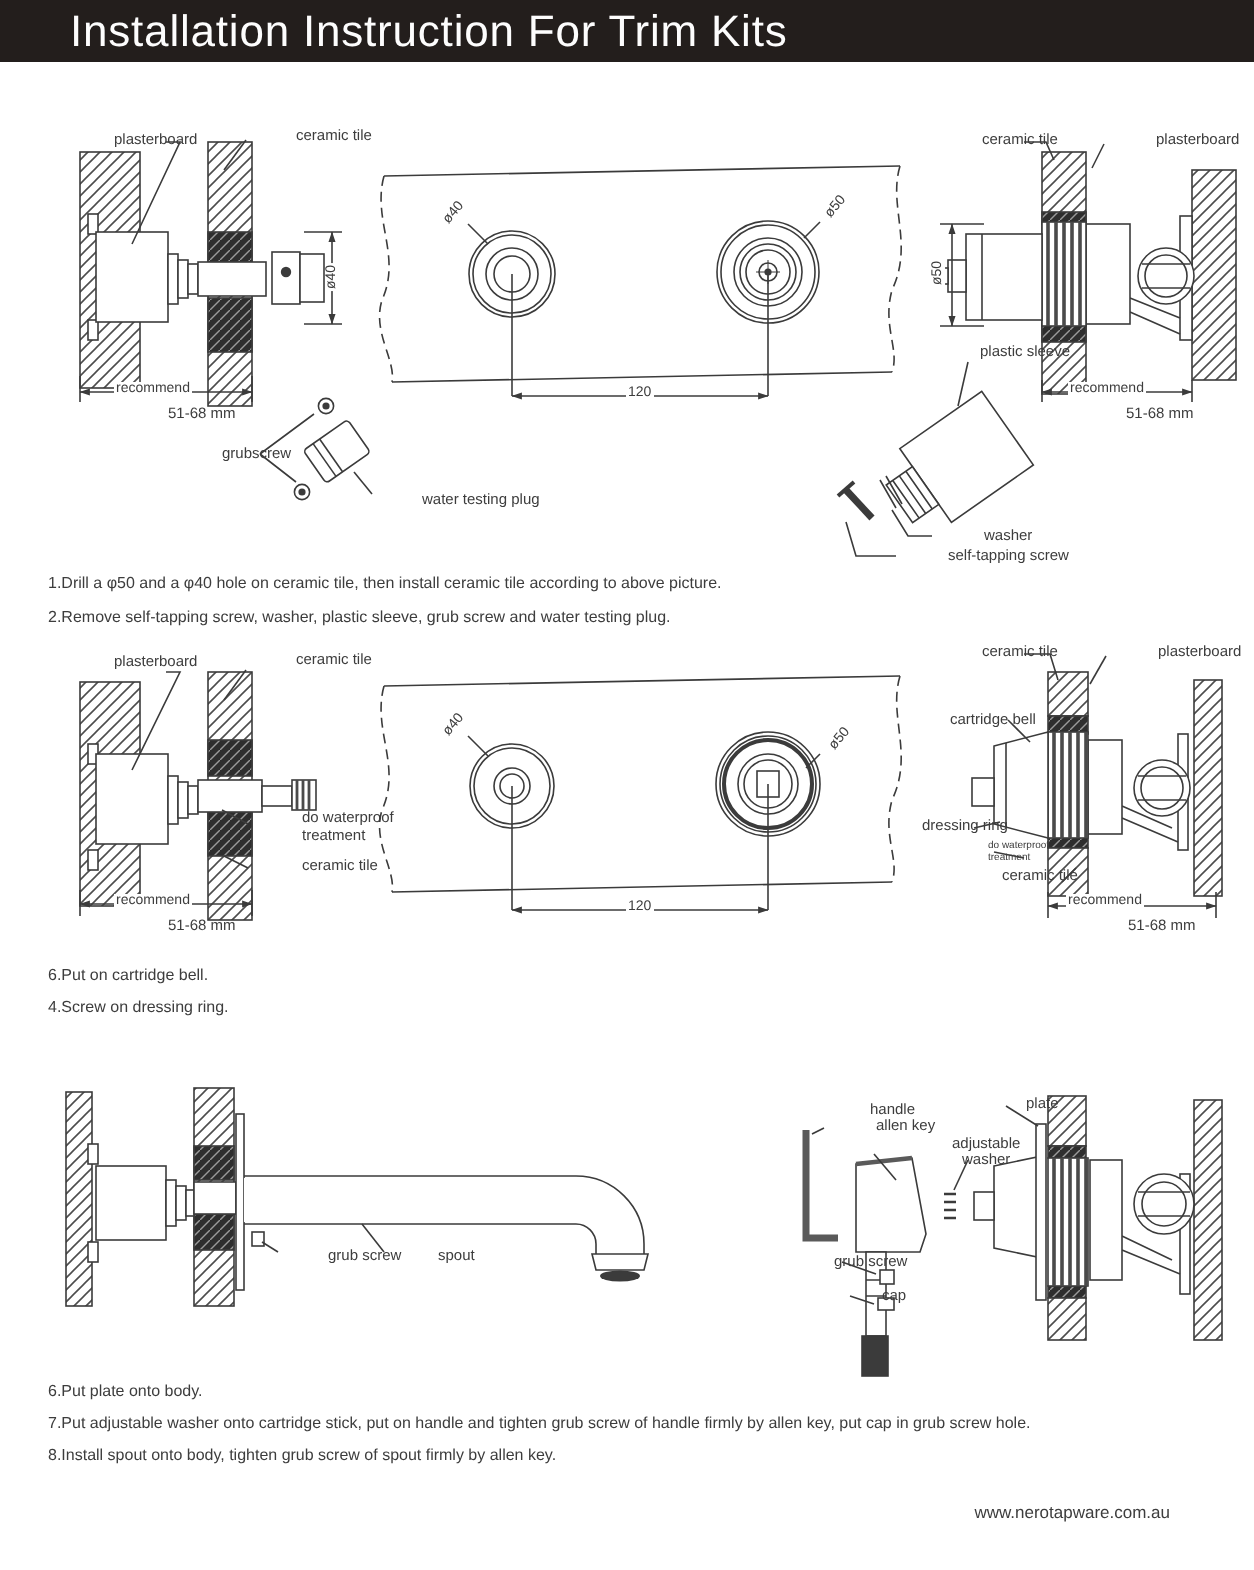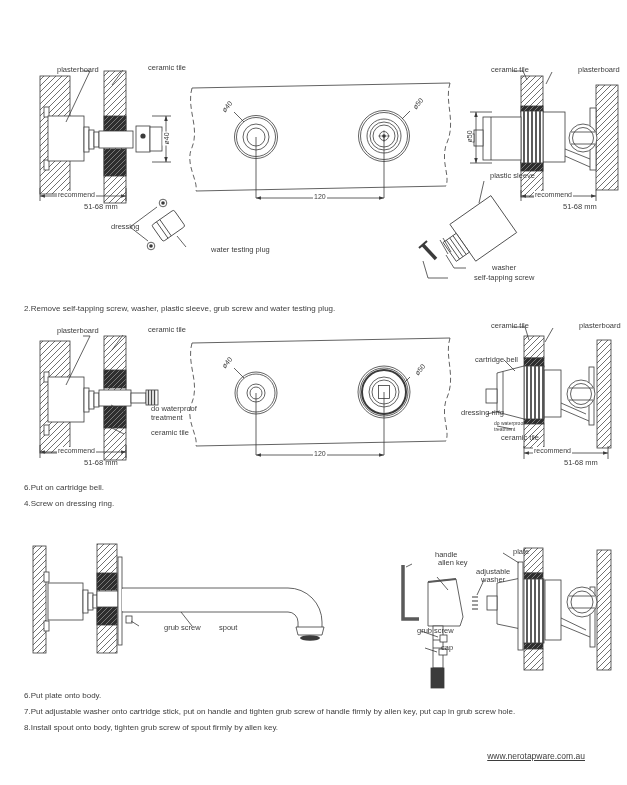--- a/index.html
+++ b/index.html
@@ -8,27 +8,30 @@
   .header{position:absolute;left:0;top:0;width:627px;height:31px;background:#231e1c;}
   .header .title{position:absolute;left:35px;top:3px;font-size:22px;color:#fdfdfd;letter-spacing:.4px;}
   svg.art{position:absolute;left:0;top:0;}
   .lbl{position:absolute;font-size:7.5px;color:#3d3d3d;white-space:nowrap;line-height:1;margin-left:24px;}
   .xs{font-size:5px;}
   .dim{position:absolute;font-size:7px;color:#3d3d3d;white-space:nowrap;line-height:1;
        background:#fff;padding:0 1px;}
   .rot90{transform:rotate(-90deg);}
   .rot50{transform:rotate(-50deg);}
   .step{position:absolute;left:24px;font-size:8px;color:#3d3d3d;white-space:nowrap;line-height:1;}
-  .site{position:absolute;right:42px;top:751px;font-size:8.5px;color:#3d3d3d;text-decoration:underline;}
+  .site{position:absolute;right:42px;top:751px;font-size:8.5px;color:#3d3d3d;}
 </style>
 </head>
 <body>
 
 <div class="page">
 
+  <div class="header">
+    <span class="title">Installation Instruction For Trim Kits</span>
+  </div>
 
   <svg class="art" width="627" height="785" viewBox="0 0 627 785">
     <defs>
       <pattern id="h1" width="6" height="6" patternUnits="userSpaceOnUse">
         <rect width="6" height="6" fill="#ffffff"></rect>
         <path d="M-1.5,7.5 L7.5,-1.5 M-1.5,1.5 L1.5,-1.5 M4.5,7.5 L7.5,4.5" stroke="#4d4d4d" stroke-width="0.8"></path>
       </pattern>
       <pattern id="h2" width="5" height="5" patternUnits="userSpaceOnUse">
         <rect width="5" height="5" fill="#2e2e2e"></rect>
         <path d="M-1,6 L6,-1" stroke="#9a9a9a" stroke-width="0.7"></path>
@@ -270,34 +273,35 @@
         <path d="M503,553 L519,563"></path>
       </g>
     </g>
   </svg>
 
   <span class="lbl" style="left:33px;top:66px">plasterboard</span>
   <span class="lbl" style="left:124px;top:64px">ceramic tile</span>
   <span class="dim rot90" style="left:159px;top:135px">ø40</span>
   <span class="dim" style="left:57px;top:191px">recommend</span>
   <span class="lbl" style="left:60px;top:203px">51-68 mm</span>
-  <span class="lbl" style="left:87px;top:223px">dressing</span>
+  <span class="lbl" style="left:87px;top:223px">grubscrew</span>
   <span class="lbl" style="left:187px;top:246px">water testing plug</span>
   <span class="dim rot50" style="left:220px;top:103px">ø40</span>
   <span class="dim rot50" style="left:411px;top:100px">ø50</span>
   <span class="dim" style="left:313px;top:193px">120</span>
   <span class="lbl" style="left:467px;top:66px">ceramic tile</span>
   <span class="lbl" style="left:554px;top:66px">plasterboard</span>
   <span class="dim rot90" style="left:462px;top:133px">ø50</span>
   <span class="lbl" style="left:466px;top:172px">plastic sleeve</span>
   <span class="dim" style="left:534px;top:191px">recommend</span>
   <span class="lbl" style="left:539px;top:203px">51-68 mm</span>
   <span class="lbl" style="left:468px;top:264px">washer</span>
   <span class="lbl" style="left:450px;top:274px">self-tapping screw</span>
 
+  <div class="step" style="top:288px">1.Drill a φ50 and a φ40 hole on ceramic tile, then install ceramic tile according to above picture.</div>
   <div class="step" style="top:305px">2.Remove self-tapping screw, washer, plastic sleeve, grub screw and water testing plug.</div>
 
   <span class="lbl" style="left:33px;top:327px">plasterboard</span>
   <span class="lbl" style="left:124px;top:326px">ceramic tile</span>
   <span class="lbl" style="left:127px;top:405px">do waterproof</span>
   <span class="lbl" style="left:127px;top:414px">treatment</span>
   <span class="lbl" style="left:127px;top:429px">ceramic tile</span>
   <span class="dim" style="left:57px;top:447px">recommend</span>
   <span class="lbl" style="left:60px;top:459px">51-68 mm</span>
   <span class="dim rot50" style="left:220px;top:359px">ø40</span>

